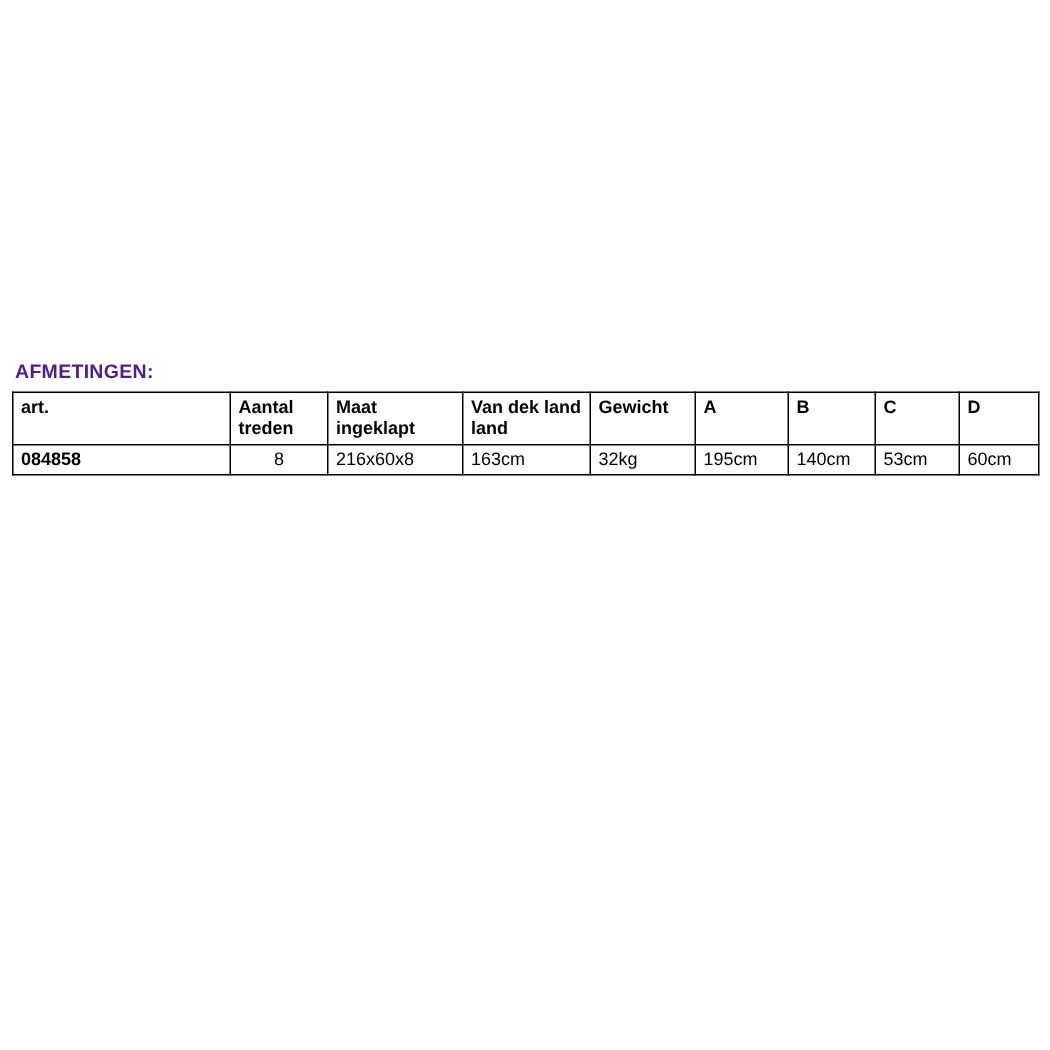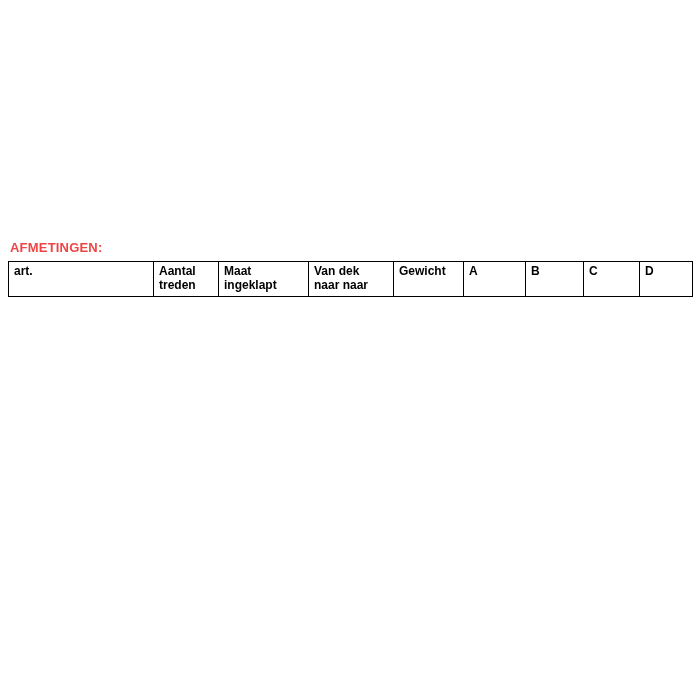--- a/index.html
+++ b/index.html
@@ -23,21 +23,21 @@
     position: absolute;
     left: 8px;
     top: 240px;
     width: 684px;
   }
   .title {
     font-size: 13px;
     font-weight: bold;
     letter-spacing: 0.2px;
     margin: 0 0 6px 2px;
-    color: #ef4444;
+    color: #4c1d95;
   }
   table.spec {
     border-collapse: collapse;
     width: 684px;
     table-layout: fixed;
     font-size: 12px;
   }
   table.spec td, table.spec th {
     border: 1px solid #000000;
     padding: 3px 5px;
@@ -87,26 +87,37 @@
         <col class="col-a">
         <col class="col-b">
         <col class="col-c">
         <col class="col-d">
       </colgroup>
       <thead>
         <tr>
           <th>art.</th>
           <th>Aantal treden</th>
           <th>Maat ingeklapt</th>
-          <th>Van dek naar naar</th>
+          <th>Van dek land land</th>
           <th>Gewicht</th>
           <th>A</th>
           <th>B</th>
           <th>C</th>
           <th>D</th>
         </tr>
       </thead>
       <tbody>
+        <tr>
+          <td class="art">084858</td>
+          <td class="center">8</td>
+          <td>216x60x8</td>
+          <td>163cm</td>
+          <td>32kg</td>
+          <td>195cm</td>
+          <td>140cm</td>
+          <td>53cm</td>
+          <td>60cm</td>
+        </tr>
       </tbody>
     </table>
 
   </div>
 </div>
 
 </body></html>

